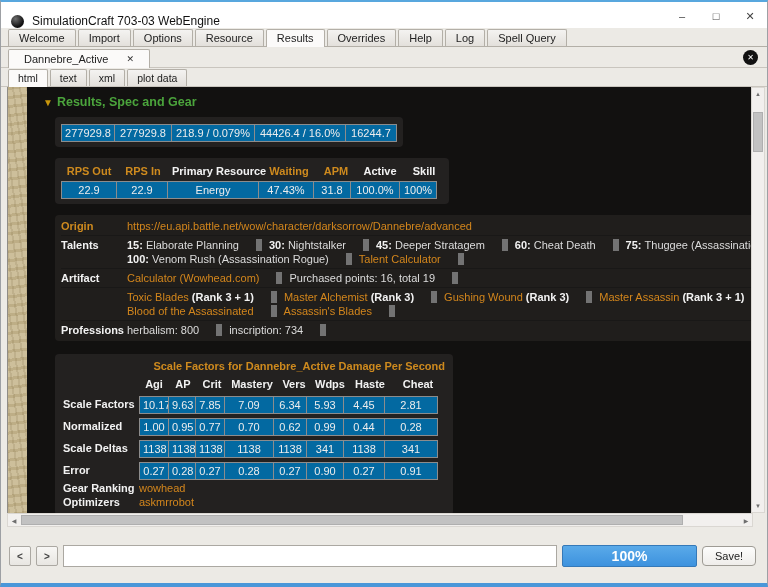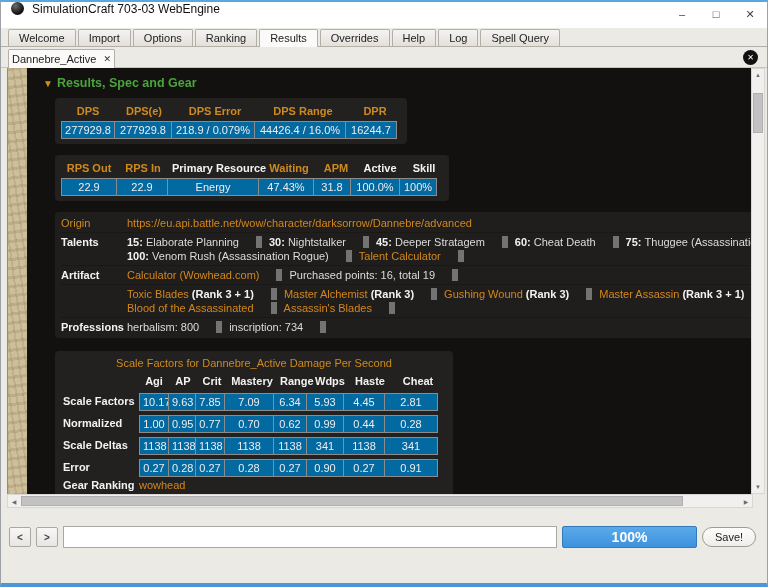--- a/index.html
+++ b/index.html
@@ -3,48 +3,48 @@
 <meta charset="utf-8">
 <style>
   * { margin:0; padding:0; box-sizing:border-box; }
   body { background:#888; font-family:"Liberation Sans","DejaVu Sans",sans-serif; }
   .window {
     width:768px; height:587px; background:#ECEAE5; position:relative; overflow:hidden;
     border-top:2px solid #58A7DE; border-left:1px solid #9DA0A4; border-right:1px solid #9DA0A4;
     border-bottom:4px solid #4A97D9;
   }
   
-  .titlebar { height:26px; background:#FFFFFF; display:flex; align-items:flex-start; padding-left:10px; }
+  .titlebar { height:26px; background:#FFFFFF; display:flex; align-items:flex-end; padding-left:10px; }
   .app-icon { width:13px; height:13px; border-radius:50%; background:radial-gradient(circle at 35% 30%, #6d6d6d, #111 65%); margin-right:8px; flex-shrink:0; }
   .title-text { font-size:12px; color:#111; flex:1; }
   .wbtn { width:34px; height:24px; display:flex; align-items:center; justify-content:center; font-size:11px; color:#444; }
   
   .tabbar { height:19px; display:flex; align-items:flex-end; padding:0 0 0 7px; border-bottom:1px solid #B3AFA7; position:relative; }
   .tab { border:1px solid #B3AFA7; border-bottom:none; background:linear-gradient(#F4F3F1,#E3E0DB); padding:2px 10px 2px; font-size:11px; color:#222; margin-right:2px; border-radius:2px 2px 0 0; position:relative; }
   .tab.active { background:#FBFAF9; padding-bottom:3px; margin-bottom:-1px; z-index:2; }
   
   .subtabbar { height:21px; display:flex; align-items:flex-end; padding-left:7px; border-bottom:1px solid #C9C5BE; position:relative; }
-  .subtab { border:1px solid #B3AFA7; border-bottom:none; background:#FBFAF9; padding:3px 3px 3px; font-size:11px; color:#222; border-radius:2px 2px 0 0; margin-bottom:-1px; display:flex; align-items:center; gap:7px; }
+  .subtab { border:1px solid #B3AFA7; border-bottom:none; background:#FBFAF9; padding:3px 15px 3px; font-size:11px; color:#222; border-radius:2px 2px 0 0; margin-bottom:-1px; display:flex; align-items:center; gap:18px; }
   .subtab .x { font-size:9px; font-weight:700; color:#333; }
   .pane-close { position:absolute; right:9px; top:3px; width:15px; height:15px; border-radius:50%; background:#111; color:#fff; font-size:8px; font-weight:700; display:flex; align-items:center; justify-content:center; }
   
   .viewtabs { height:19px; display:flex; align-items:flex-end; padding-left:7px; border-bottom:1px solid #C9C5BE; }
   .vtab { border:1px solid #B3AFA7; border-bottom:none; background:linear-gradient(#F4F3F1,#E3E0DB); padding:2px 9px; font-size:10.5px; color:#222; margin-right:2px; border-radius:2px 2px 0 0; }
   .vtab.active { background:#FBFAF9; margin-bottom:-1px; padding-bottom:3px; }
   
   .content { position:relative; height:440px; background:#ECEAE5; }
   .parchment { position:absolute; left:6px; top:0; width:20px; height:426px;
     background:
       repeating-linear-gradient(173deg, rgba(120,96,40,.18) 0 3px, rgba(0,0,0,0) 3px 9px),
       repeating-linear-gradient(82deg, rgba(90,70,30,.12) 0 2px, rgba(0,0,0,0) 2px 7px),
       #CDBF9B; border-left:1px solid #8F8C86; }
   .report { position:absolute; left:26px; top:0; width:726px; height:426px; background:#121110; overflow:hidden; padding:6px 0 0 28px; font-size:11px; color:#DCDCDC; white-space:nowrap; }
   .h2 { font-size:12.5px; font-weight:700; color:#4BA43C; margin:2px 0 8px -12px; }
   .h2 .arrow { color:#C8960C; font-size:10px; margin-right:4px; }
-  .c-o { color:#CE8A1E; font-weight:400; }
+  .c-o { color:#CE8A1E; font-weight:700; }
   .c-b { color:#F2F2F2; font-weight:700; }
   .c-w { color:#DCDCDC; }
   .c-l { color:#D3861C; }
   .stable { display:inline-block; background:#232120; border-radius:4px; padding:5px 6px; margin-bottom:11px; vertical-align:top; }
   .cells { display:flex; }
   .cells .cell { text-align:center; padding:1px 3px; line-height:14px; }
   .hrow .cell { font-weight:700; }
   .vals { margin-top:2px; }
   .vals .cell { background:#0369a1; border:1px solid #8C8C8C; color:#EDEDED; }
   .vals .cell + .cell { margin-left:-1px; }
@@ -54,90 +54,89 @@
   
   .details { display:block; width:1100px; background:#201E1C; border-radius:4px 0 0 4px; padding:2px 6px; margin-bottom:13px; }
   .drow { display:flex; border-bottom:1px solid #191817; padding:2px 0; }
   .drow:last-child { border-bottom:none; }
   .dlabel { width:66px; flex-shrink:0; padding-top:1px; }
   .dval { flex:1; }
   .dline { line-height:14px; }
   .li { padding-right:17px; margin-right:7px; border-right:6px solid #737373; }
   
   .scale { padding:6px 8px 7px; margin-bottom:15px; }
-  .sc-title { text-align:center; margin-bottom:4px; font-size:11px; }
+  .sc-title { text-align:right; margin-bottom:4px; font-size:11px; }
   .srow { display:flex; align-items:center; margin-top:2px; }
   .slabel { width:76px; flex-shrink:0; }
   
   .vscroll { position:absolute; right:2px; top:0; width:14px; height:426px; background:#F2F0EE; border:1px solid #DAD7D2; }
   .hscroll { position:absolute; left:6px; top:426px; width:746px; height:14px; background:#F2F0EE; border:1px solid #DAD7D2; }
   .sb-arrow { position:absolute; width:12px; height:12px; display:flex; align-items:center; justify-content:center; font-size:6px; color:#6E6E6E; background:#F2F0EE; }
   .vscroll .up { top:0; left:0; }
   .vscroll .down { bottom:0; left:0; }
   .hscroll .left { left:0; top:0; }
   .hscroll .right { right:0; top:0; }
   .vthumb { position:absolute; left:1px; top:24px; width:10px; height:40px; background:#C2C2C2; border:1px solid #AFAFAF; }
   .hthumb { position:absolute; left:13px; top:1px; height:10px; width:662px; background:#C2C2C2; border:1px solid #AFAFAF; }
   
   .statusbar { height:56px; display:flex; align-items:center; padding:2px 11px 0 8px; gap:5px; }
   .navbtn { width:22px; height:20px; border:1px solid #ABA8A2; border-radius:2px; background:linear-gradient(#F8F7F5,#E8E6E2); font-size:10px; font-weight:700; color:#444; display:flex; align-items:center; justify-content:center; }
   .urlinput { flex:1; height:22px; border:1px solid #ABA8A2; background:#fff; font-size:11px; padding:0 5px; font-family:"Liberation Sans",sans-serif; }
   .progress { width:135px; height:22px; border:1px solid #3579B8; border-radius:2px; background:linear-gradient(#5AAAE9,#3D92DE); color:#fff; font-size:14px; font-weight:700; display:flex; align-items:center; justify-content:center; }
-  .savebtn { width:54px; height:20px; border:1px solid #9E9B94; border-radius:10px; background:linear-gradient(#FDFDFC,#EFEDEA); font-size:11px; color:#222; display:flex; align-items:center; justify-content:center; }
+  .savebtn { width:54px; height:20px; border:1px solid #9E9B94; border-radius:4px; background:linear-gradient(#FDFDFC,#EFEDEA); font-size:11px; color:#222; display:flex; align-items:center; justify-content:center; }
 </style>
 </head>
 <body>
 
 <div class="window">
 
   <div class="titlebar">
     <div class="app-icon"></div>
     <div class="title-text">SimulationCraft 703-03 WebEngine</div>
     <div class="wbtn">–</div>
     <div class="wbtn">□</div>
     <div class="wbtn">✕</div>
   </div>
 
   <div class="tabbar">
     <div class="tab">Welcome</div>
     <div class="tab">Import</div>
     <div class="tab">Options</div>
-    <div class="tab">Ranking</div>
+    <div class="tab">Resource</div>
     <div class="tab active">Results</div>
     <div class="tab">Overrides</div>
     <div class="tab">Help</div>
     <div class="tab">Log</div>
     <div class="tab">Spell Query</div>
   </div>
 
   <div class="subtabbar">
     <div class="subtab">
       <span>Dannebre_Active</span>
       <span class="x">✕</span>
     </div>
     <div class="pane-close">
         <span>✕</span>
       </div>
   </div>
 
+  <div class="viewtabs">
+    <div class="vtab active">html</div>
+    <div class="vtab">text</div>
+    <div class="vtab">xml</div>
+    <div class="vtab">plot data</div>
+  </div>
 
   <div class="content">
     <div class="parchment"></div>
 
     <div class="report">
       <div class="h2"><span class="arrow">▼</span><span>Results, Spec and Gear</span></div>
 
       <div class="stable">
-        <div class="cells hrow dpsw">
-            <span class="c-o cell">DPS</span>
-            <span class="c-o cell">DPS(e)</span>
-            <span class="c-o cell">DPS Error</span>
-            <span class="c-o cell">DPS Range</span>
-            <span class="c-o cell">DPR</span>
-          </div>
         <div class="cells vals dpsw">
             <span class="c-w cell">277929.8</span>
             <span class="c-w cell">277929.8</span>
             <span class="c-w cell">218.9 / 0.079%</span>
             <span class="c-w cell">44426.4 / 16.0%</span>
             <span class="c-w cell">16244.7</span>
           </div>
       </div>
       <br>
       <div class="stable">
@@ -192,21 +191,21 @@
 
       <div class="stable scale">
         <div class="sc-title c-o">Scale Factors for Dannebre_Active Damage Per Second</div>
         <div class="srow">
           <span class="slabel"></span>
           <div class="cells hrow scw">
               <span class="c-b cell">Agi</span>
               <span class="c-b cell">AP</span>
               <span class="c-b cell">Crit</span>
               <span class="c-b cell">Mastery</span>
-              <span class="c-b cell">Range</span>
+              <span class="c-b cell">Vers</span>
               <span class="c-b cell">Wdps</span>
               <span class="c-b cell">Haste</span>
               <span class="c-b cell">Cheat</span>
             </div>
         </div>
         <div class="srow">
           <span class="slabel c-b">Scale Factors</span>
           <div class="cells vals scw">
               <span class="c-w cell">10.17</span>
               <span class="c-w cell">9.63</span>

